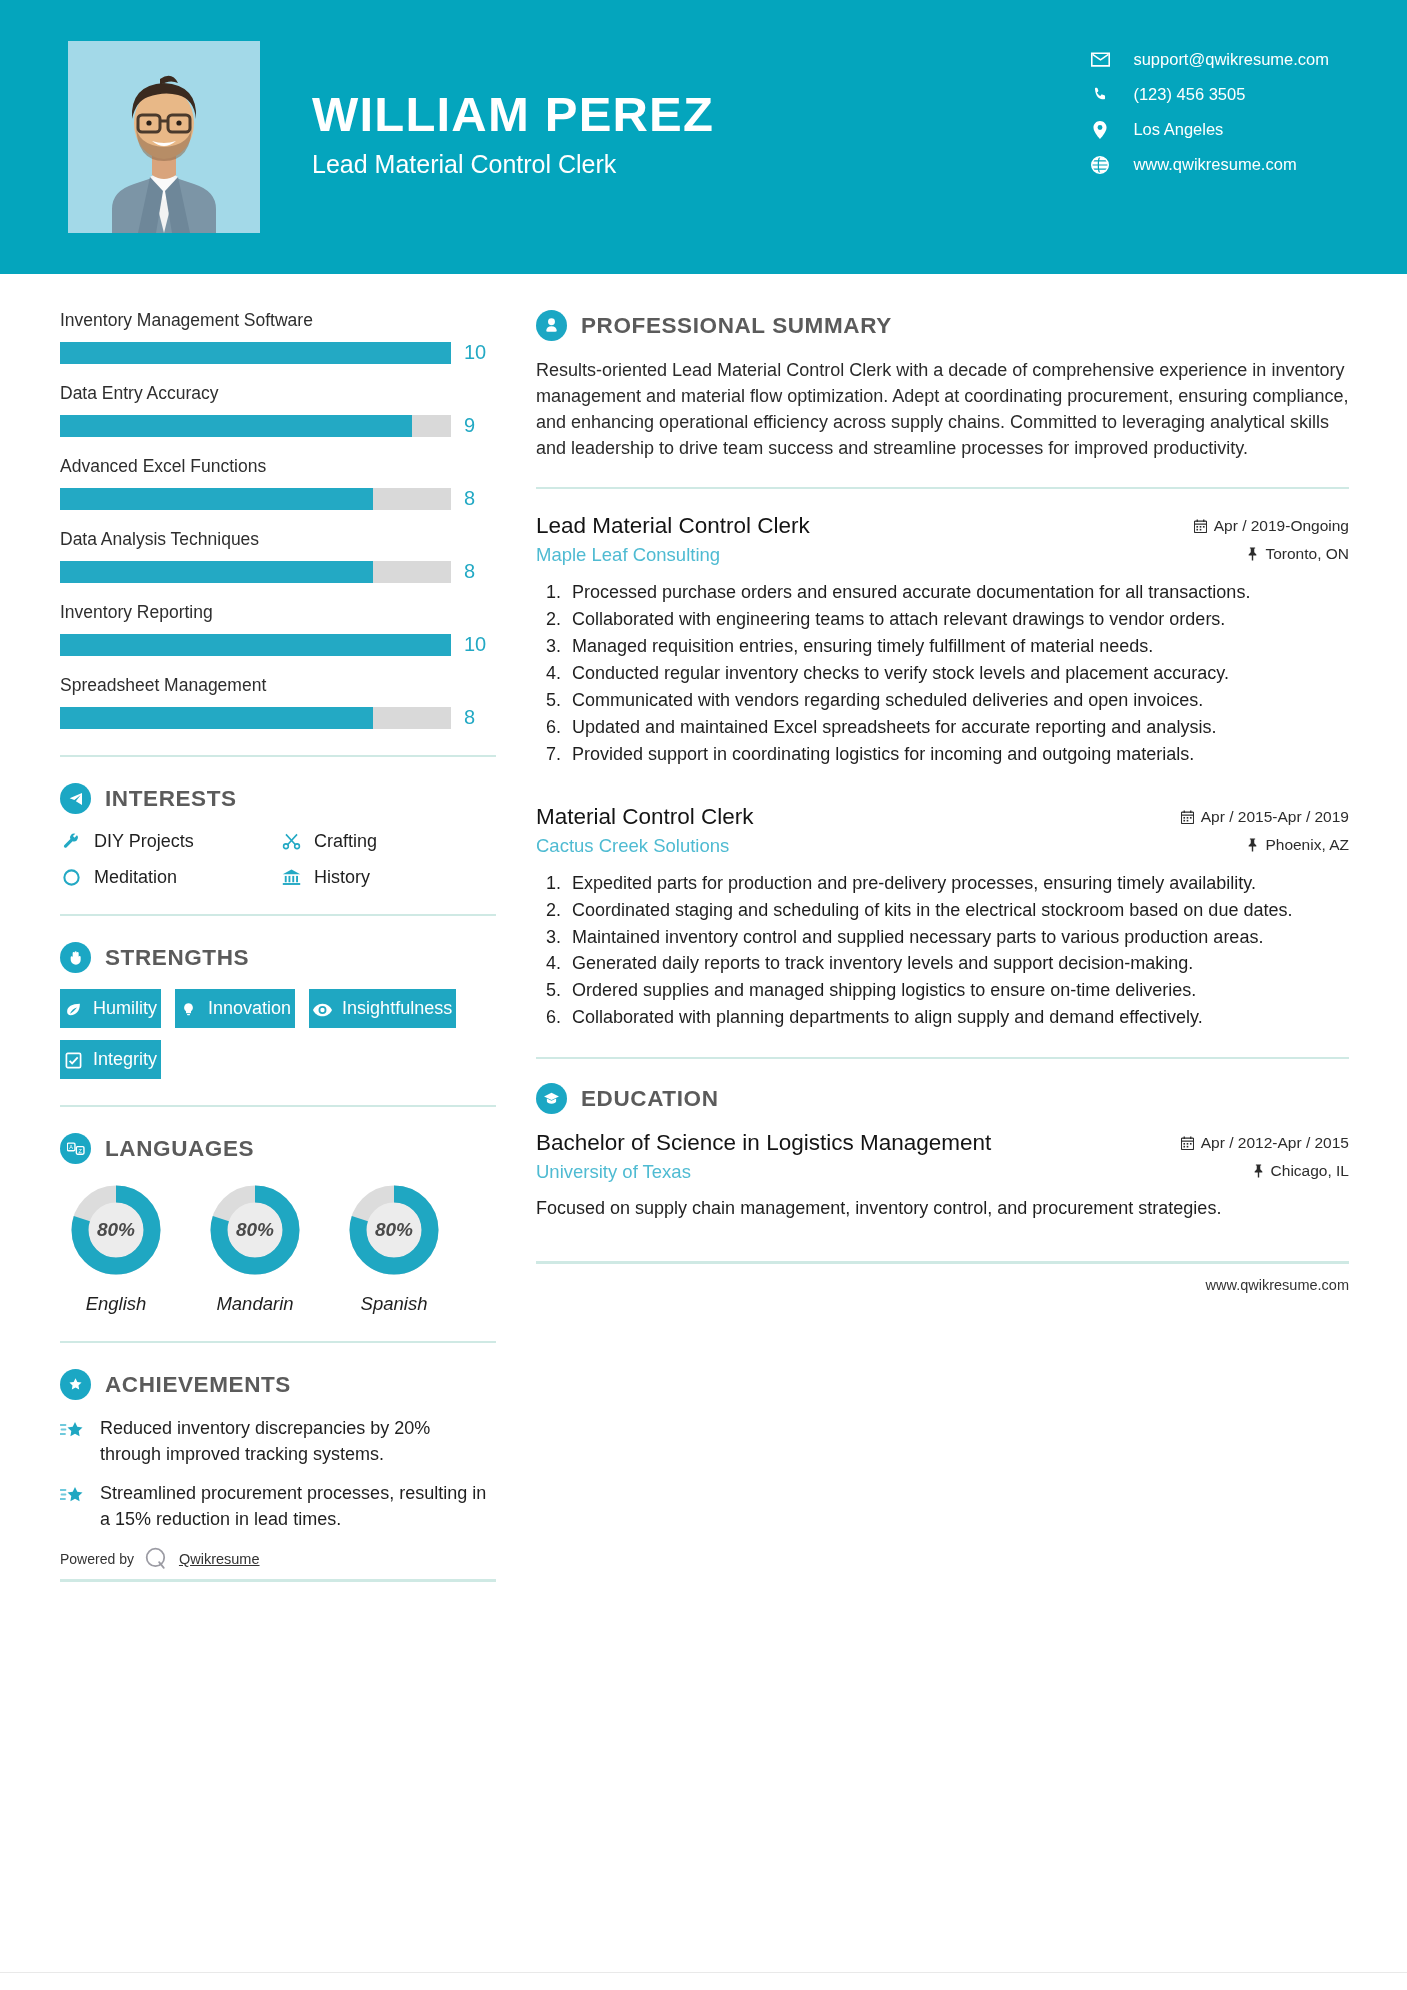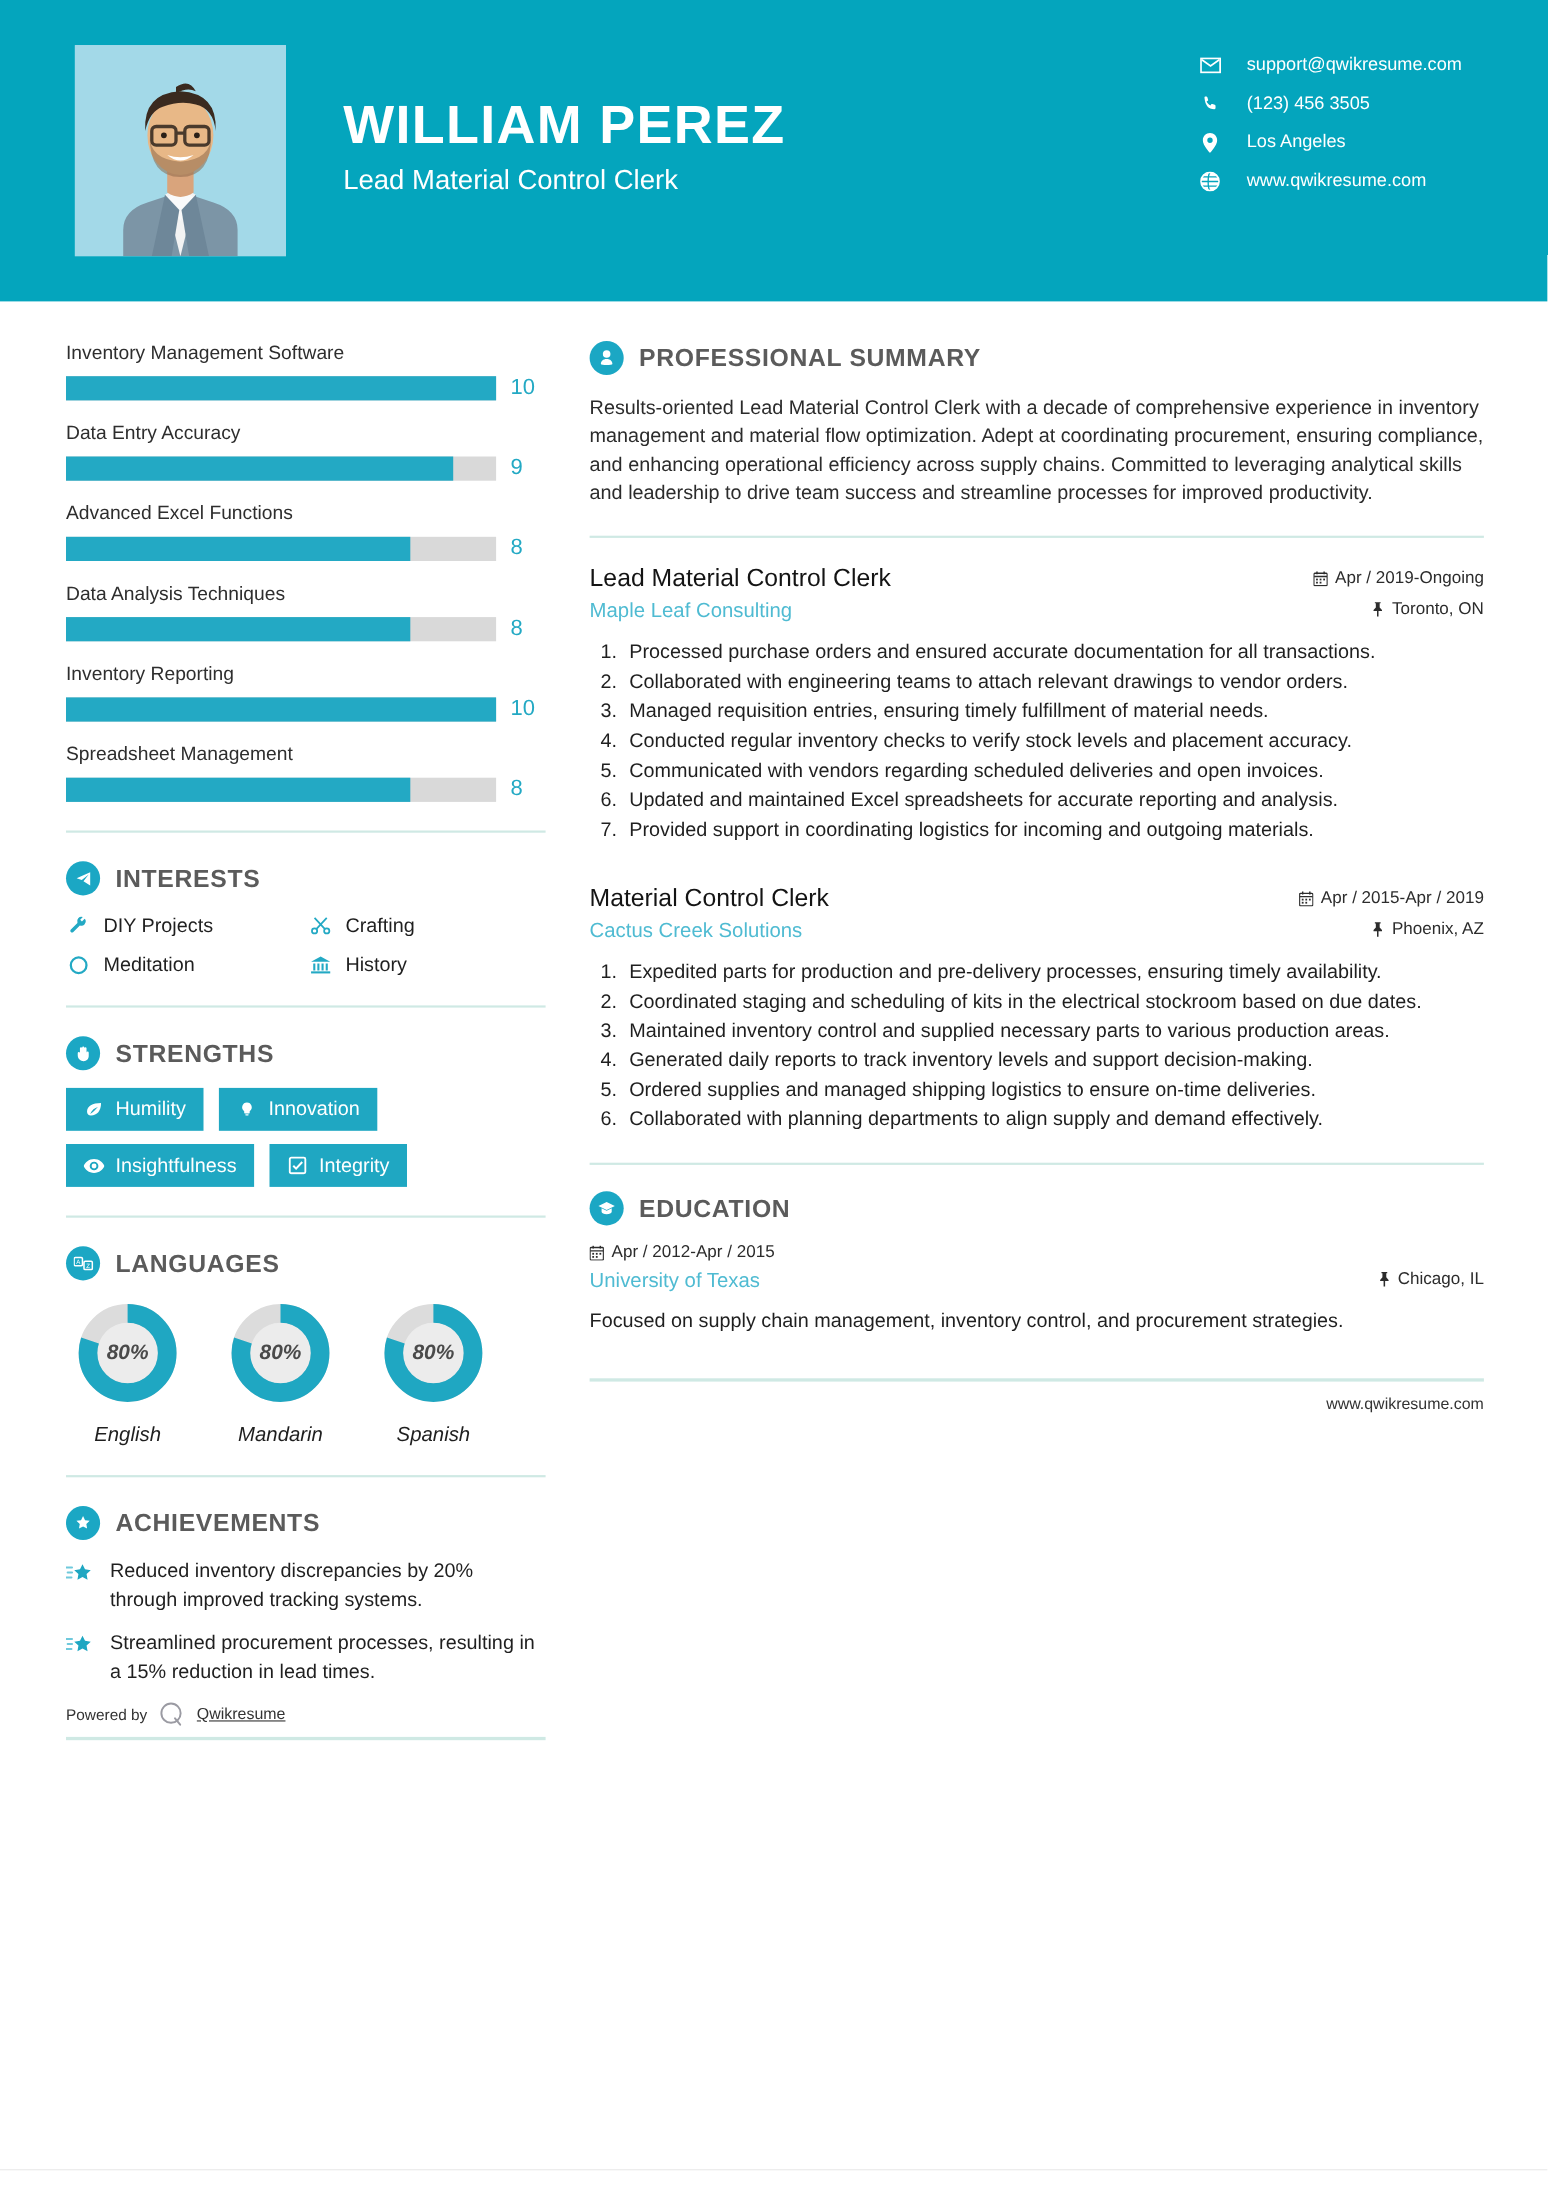--- a/index.html
+++ b/index.html
@@ -161,23 +161,23 @@
   }
   .interest .ico { width: 22px; height: 22px; display:flex; align-items:center; justify-content:center; flex:none; }
   .interest .ico svg { fill: #23A9C4; }
 
   
   .tags { display: flex; flex-wrap: wrap; gap: 12px 14px; }
   .tag {
     background: #1FA7C2;
     color: #ffffff;
     font-size: 18px;
-    padding: 9px 16px;
-    display: flex;
-    align-items: center;
+    padding: 9px 4px;
+    display: flex;
+    align-items: flex-end;
     gap: 10px;
   }
   .tag .ico { width: 19px; height: 19px; display:flex; align-items:center; justify-content:center; flex:none;}
   .tag .ico svg { fill: #ffffff; }
 
   
   .langs { display: flex; gap: 27px; margin-top: 4px; font-style: italic; }
   .lang { width: 112px; text-align: center; }
   .donut-wrap { position: relative; width: 100px; height: 100px; margin: 0 auto; }
   .donut-val {
@@ -740,20 +740,21 @@
             <svg width="17" height="15" viewBox="0 0 24 20">
                 <path d="M12 2L1.5 7 12 12l10.5-5L12 2z"></path>
                 <path d="M5.5 10v4.3c0 1.7 3 3.2 6.5 3.2s6.5-1.5 6.5-3.2V10L12 13 5.5 10z"></path>
               </svg>
           </span>
           <span class="sec-title">EDUCATION</span>
         </div>
         <div id="edu-list">
             <div>
               <div class="job-head">
+                <div class="job-role">Bachelor of Science in Logistics Management</div>
                 <div class="job-meta">
                   <svg width="13" height="14" viewBox="0 0 16 17">
                     <rect x="0.5" y="2.5" width="15" height="14" rx="1.2" fill="none" stroke="#2c2c2c" stroke-width="1.5"></rect>
                     <path d="M0.8 6.2h14.4" stroke="#2c2c2c" stroke-width="1.5"></path>
                     <path d="M4 0.5v3.2M12 0.5v3.2" stroke="#2c2c2c" stroke-width="1.6"></path>
                     <rect x="3" y="8.5" width="2" height="2" fill="#2c2c2c"></rect>
                     <rect x="7" y="8.5" width="2" height="2" fill="#2c2c2c"></rect>
                     <rect x="11" y="8.5" width="2" height="2" fill="#2c2c2c"></rect>
                     <rect x="3" y="12" width="2" height="2" fill="#2c2c2c"></rect>
                     <rect x="7" y="12" width="2" height="2" fill="#2c2c2c"></rect>

